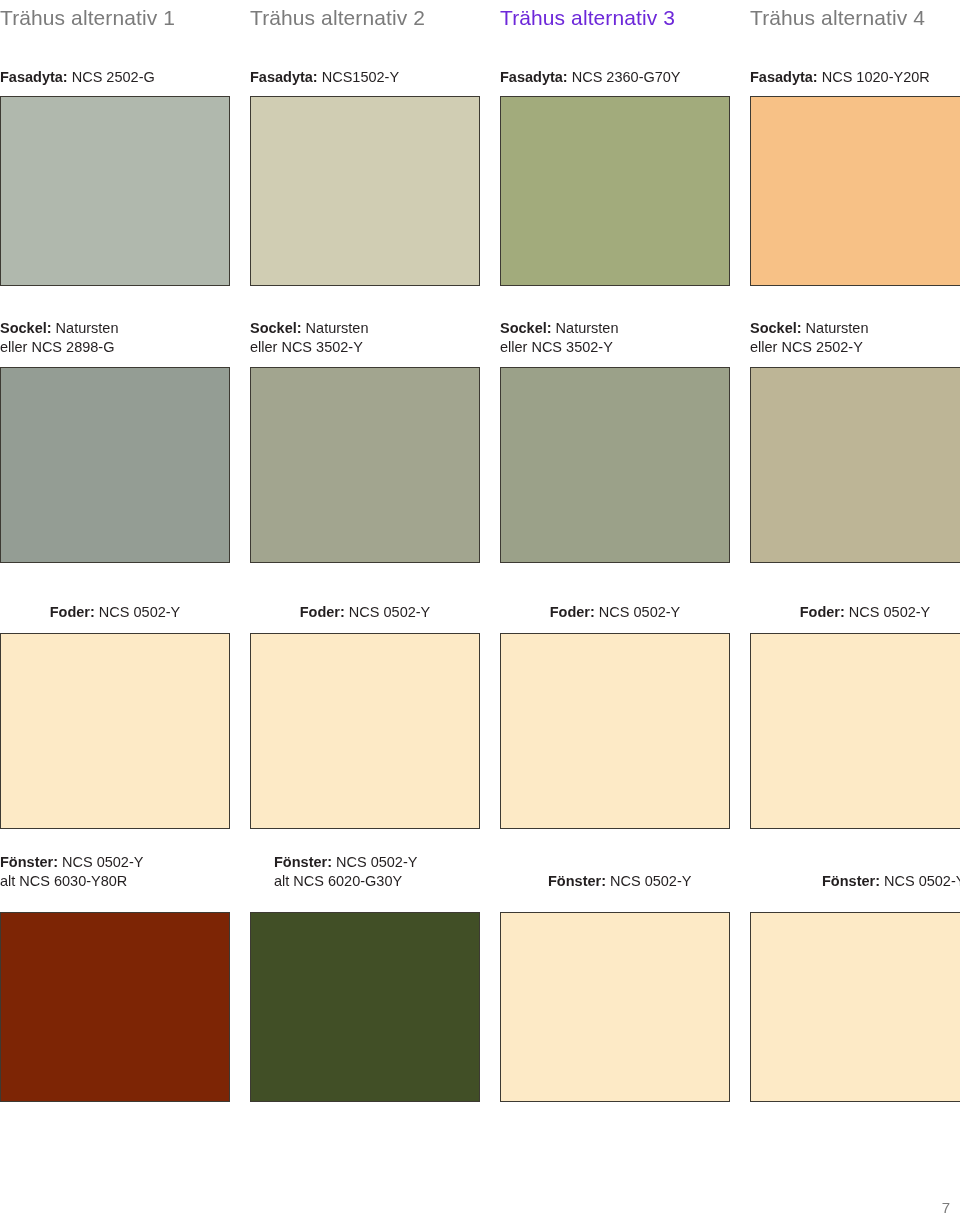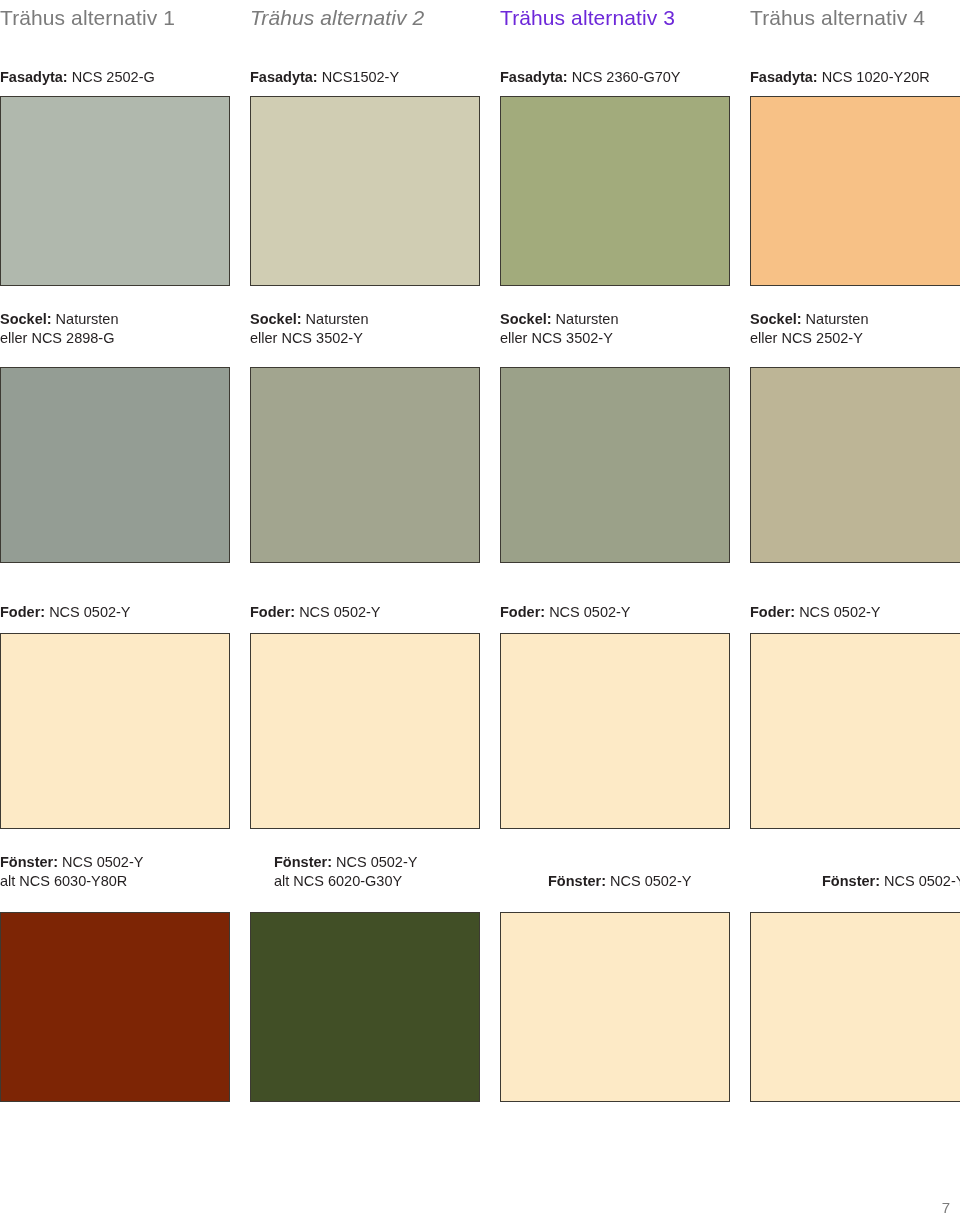--- a/index.html
+++ b/index.html
@@ -61,25 +61,25 @@
     width: 230px;
   }
 
   
   #row-alt-headings { top: 6px; }
 
   #row-fasad-labels { top: 68px; }
   #row-fasad-swatches { top: 96px; }
   #row-fasad-swatches .swatch { height: 190px; }
 
-  #row-sockel-labels { top: 310px; }
+  #row-sockel-labels { top: 319px; }
   #row-sockel-swatches { top: 367px; }
   #row-sockel-swatches .swatch { height: 196px; }
 
-  #row-foder-labels { top: 603px; }
+  #row-foder-labels { top: 603px; text-align: center; }
   #row-foder-swatches { top: 633px; }
   #row-foder-swatches .swatch { height: 196px; }
 
   #row-fonster-labels { top: 853px; gap: 12px; }
   #row-fonster-swatches { top: 912px; }
   #row-fonster-swatches .swatch { height: 190px; }
 
   
   .label-lower { padding-top: 19px; }
 
@@ -95,21 +95,21 @@
 <body style="background: rgb(255, 255, 255);">
 
 <div class="page">
 
   <div class="row" id="row-alt-headings">
     <div class="col">
       <div class="alt-heading" style="color: rgb(123, 123, 123);">Trähus alternativ 1</div>
     </div>
     <div class="spacer"></div>
     <div class="col">
-      <div class="alt-heading" style="color: rgb(123, 123, 123); font-style: italic;">Trähus alternativ 2</div>
+      <div class="alt-heading" style="color: rgb(123, 123, 123);">Trähus alternativ 2</div>
     </div>
     <div class="spacer"></div>
     <div class="col">
       <div class="alt-heading" style="color: #6d28d9;">Trähus alternativ 3</div>
     </div>
     <div class="spacer"></div>
     <div class="col">
       <div class="alt-heading" style="color: rgb(123, 123, 123);">Trähus alternativ 4</div>
     </div>
   </div>

